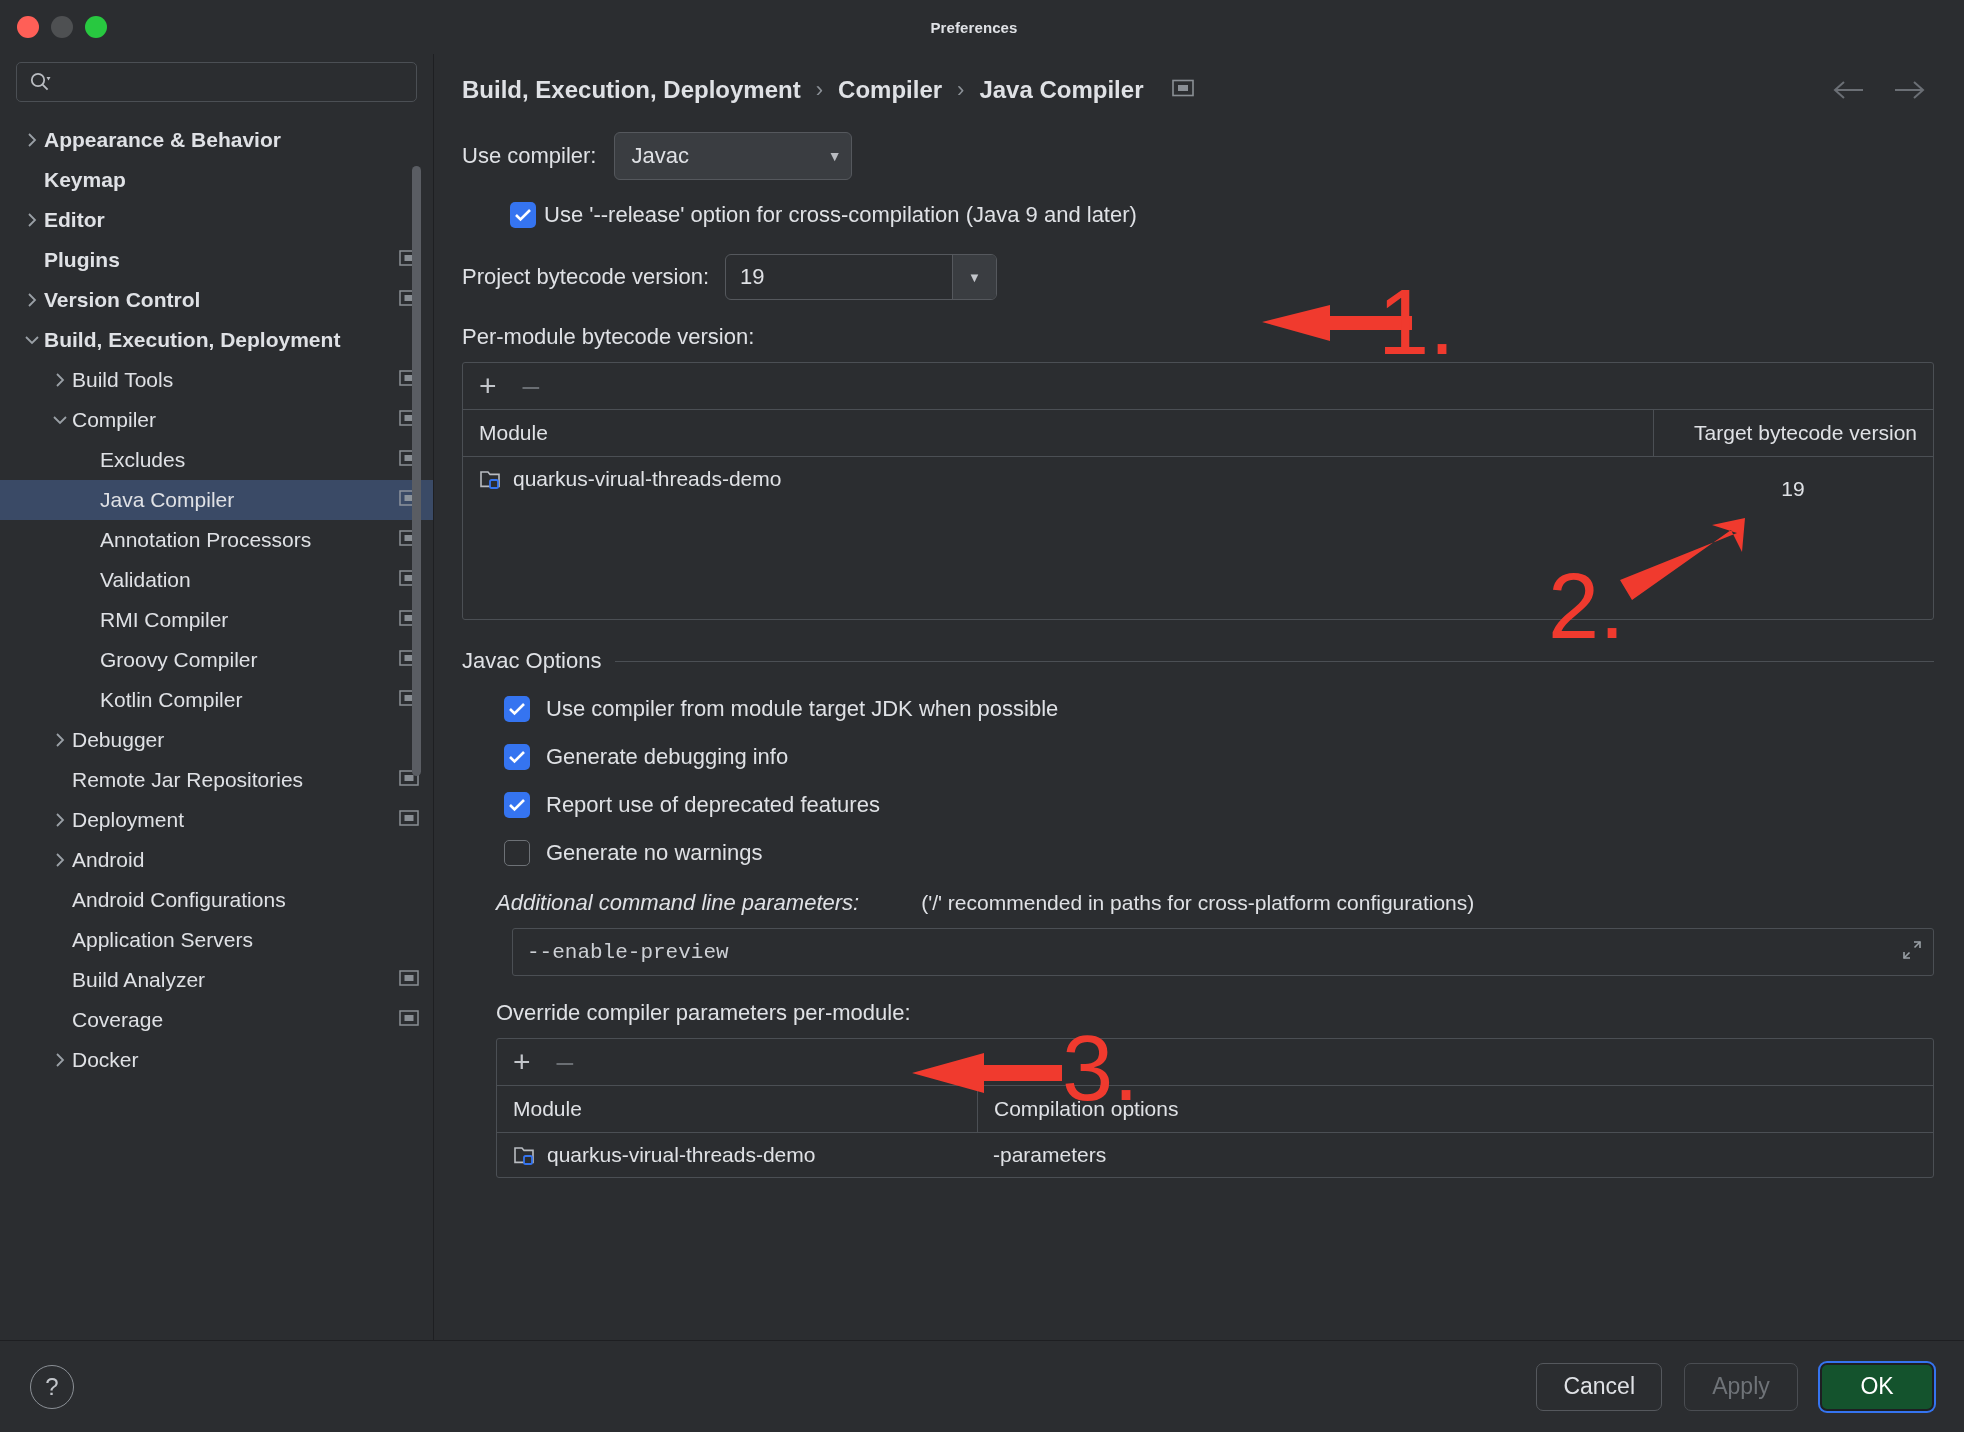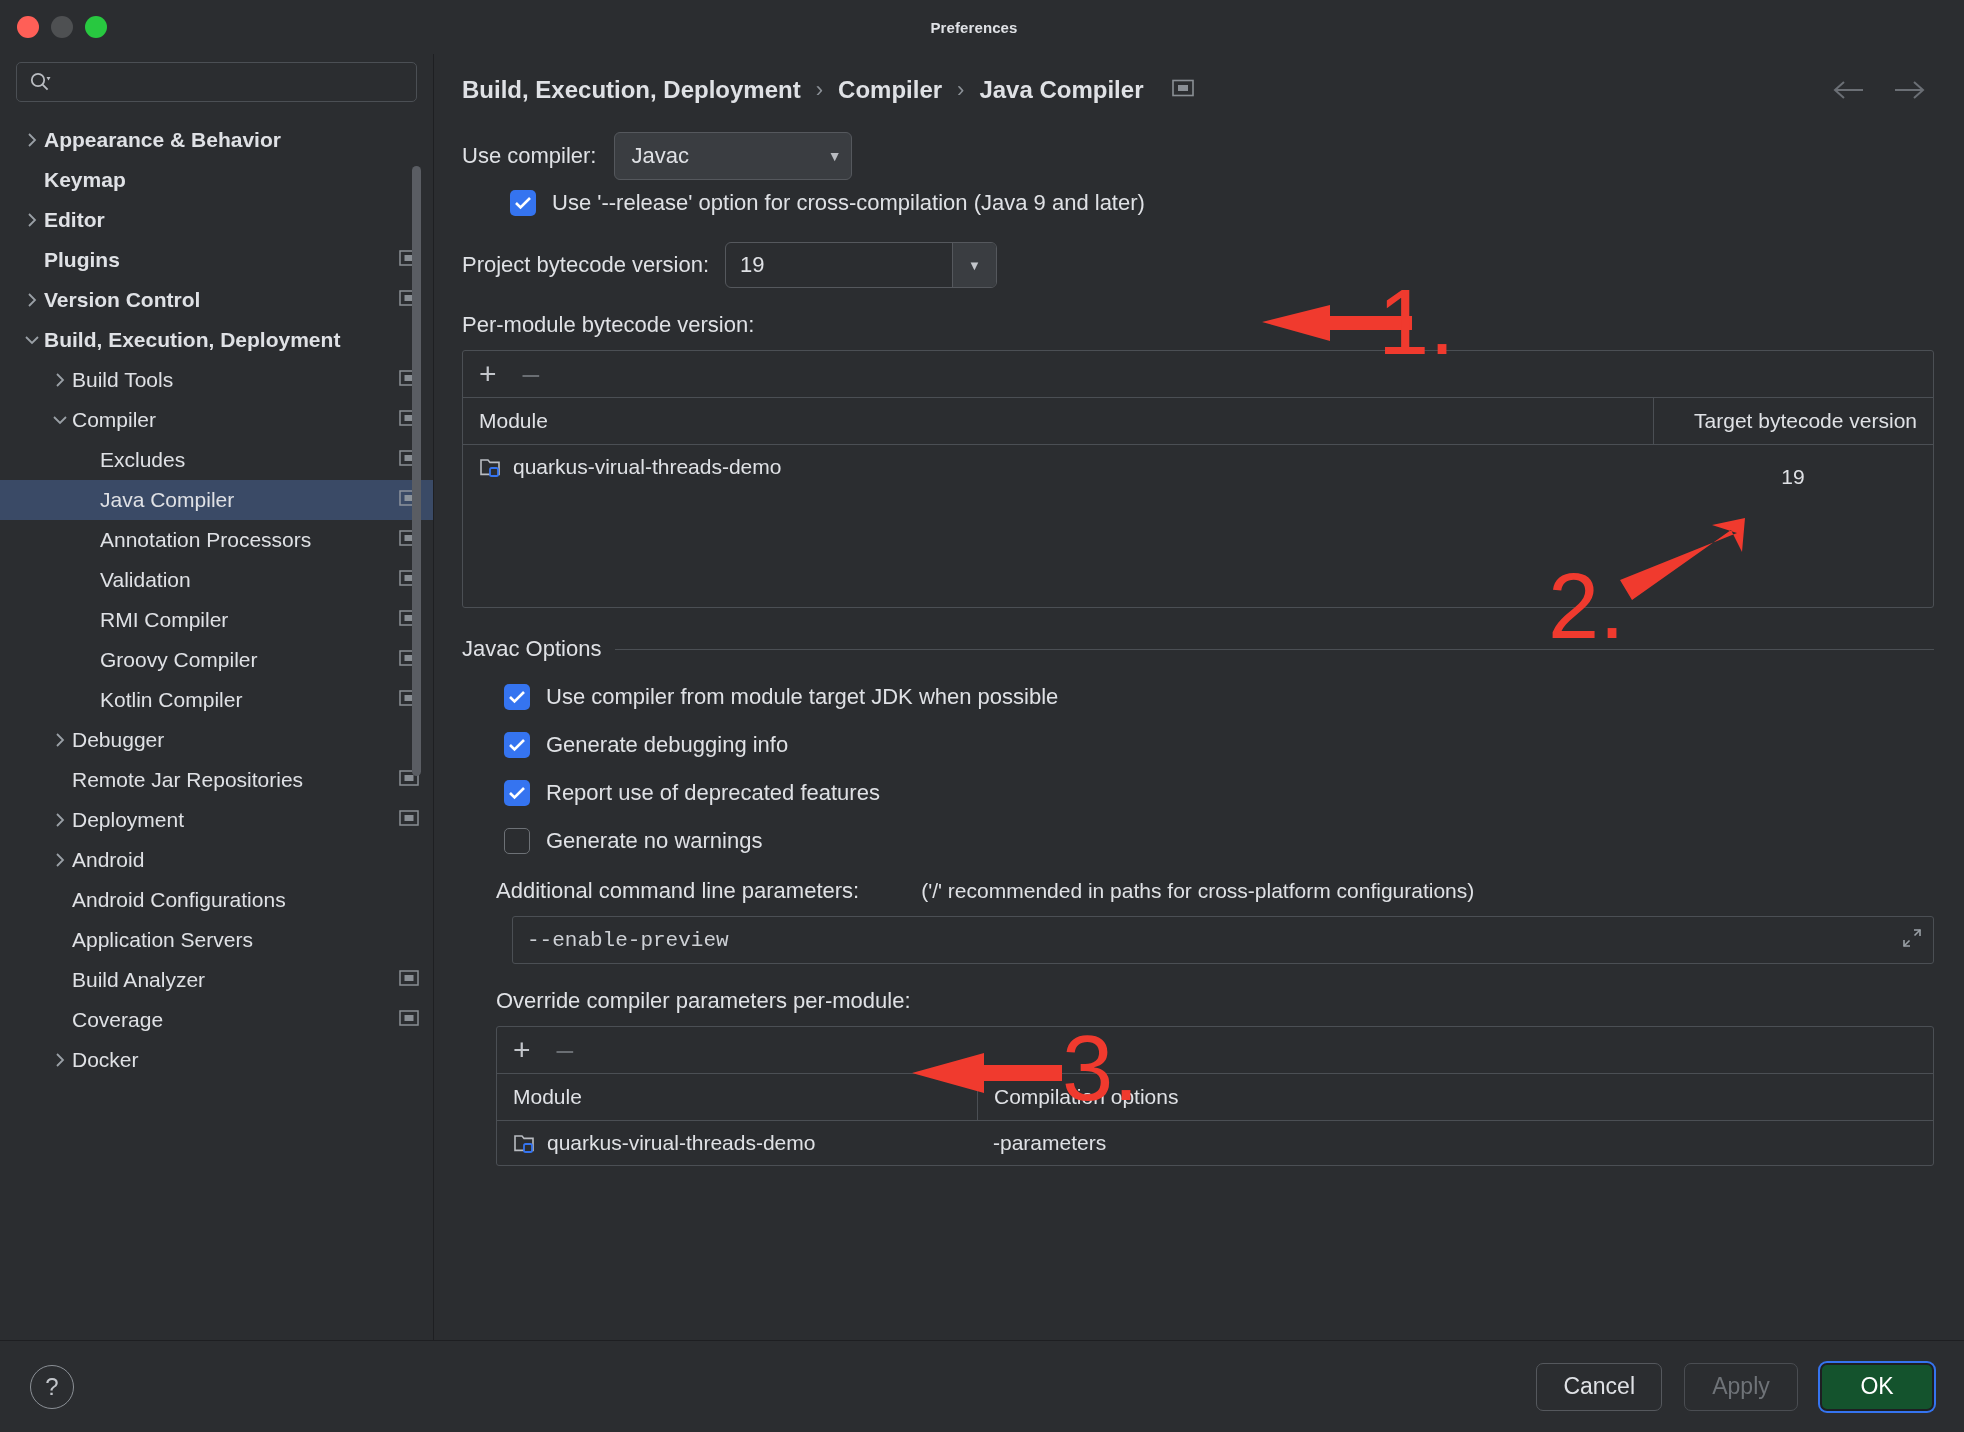--- a/index.html
+++ b/index.html
@@ -123,21 +123,21 @@
 
   .r-compiler { margin-top: 6px; gap: 18px; }
   .combo {
     width: 238px; height: 48px;
     background: #3a3d41; border: 1px solid #55585d; border-radius: 6px;
     display: flex; align-items: center; padding: 0 10px 0 16px;
     color: #dfe1e5; font-size: 22px;
   }
   .combo .caret { margin-left: auto; color: #b9bcc1; font-size: 14px; }
 
-  .check-row { margin-top: 10px; gap: 16px; align-items: center; padding-left: 48px; }
+  .check-row { margin-top: 22px; gap: 8px; align-items: center; padding-left: 48px; }
   .cb {
     width: 26px; height: 26px; border-radius: 5px;
     flex: 0 0 26px;
     display: flex; align-items: center; justify-content: center;
   }
   .cb.on { background: #3574f0; }
   .cb.off { background: #2b2d30; border: 1.5px solid #6d7176; }
   .cb svg { display: block; }
 
   .r-bytecode { margin-top: 26px; gap: 16px; }
@@ -177,21 +177,21 @@
   .tbody-pad { height: 118px; }
 
   .fieldset { margin-top: 28px; }
   .legend-row { display: flex; align-items: center; gap: 14px; }
   .legend-txt { color: #dfe1e5; font-size: 22px; white-space: nowrap; }
   .legend-line { flex: 1; height: 1px; background: #4b4f54; }
 
   .opt-row { margin-top: 22px; gap: 16px; padding-left: 42px; align-items: center; }
 
   .params-head { margin-top: 24px; padding-left: 34px; display: flex; align-items: baseline; }
-  .params-head .a { color: #dfe1e5; font-size: 22px; }
+  .params-head .a { color: #dfe1e5; font-size: 22px; font-style: italic; }
   .params-head .b { color: #dfe1e5; font-size: 21px; margin-left: 62px; }
 
   .textfield {
     margin-top: 12px; margin-left: 50px;
     height: 48px; border: 1px solid #4b4f54; border-radius: 3px;
     background: #2b2d30; display: flex; align-items: center;
     padding: 0 14px; position: relative;
   }
   .textfield .v {
     color: #cdd0d5; font-size: 21px;

